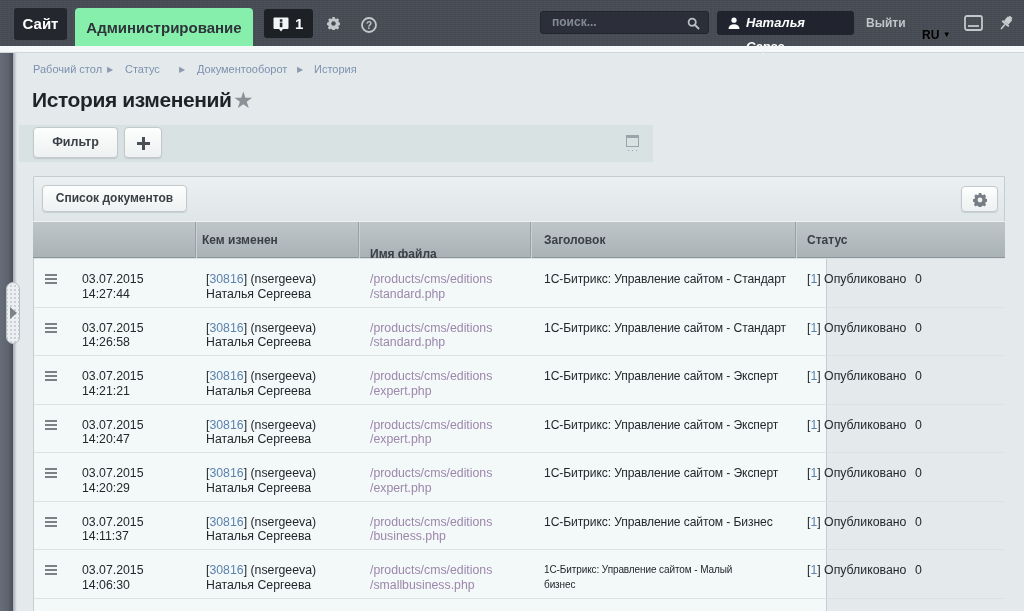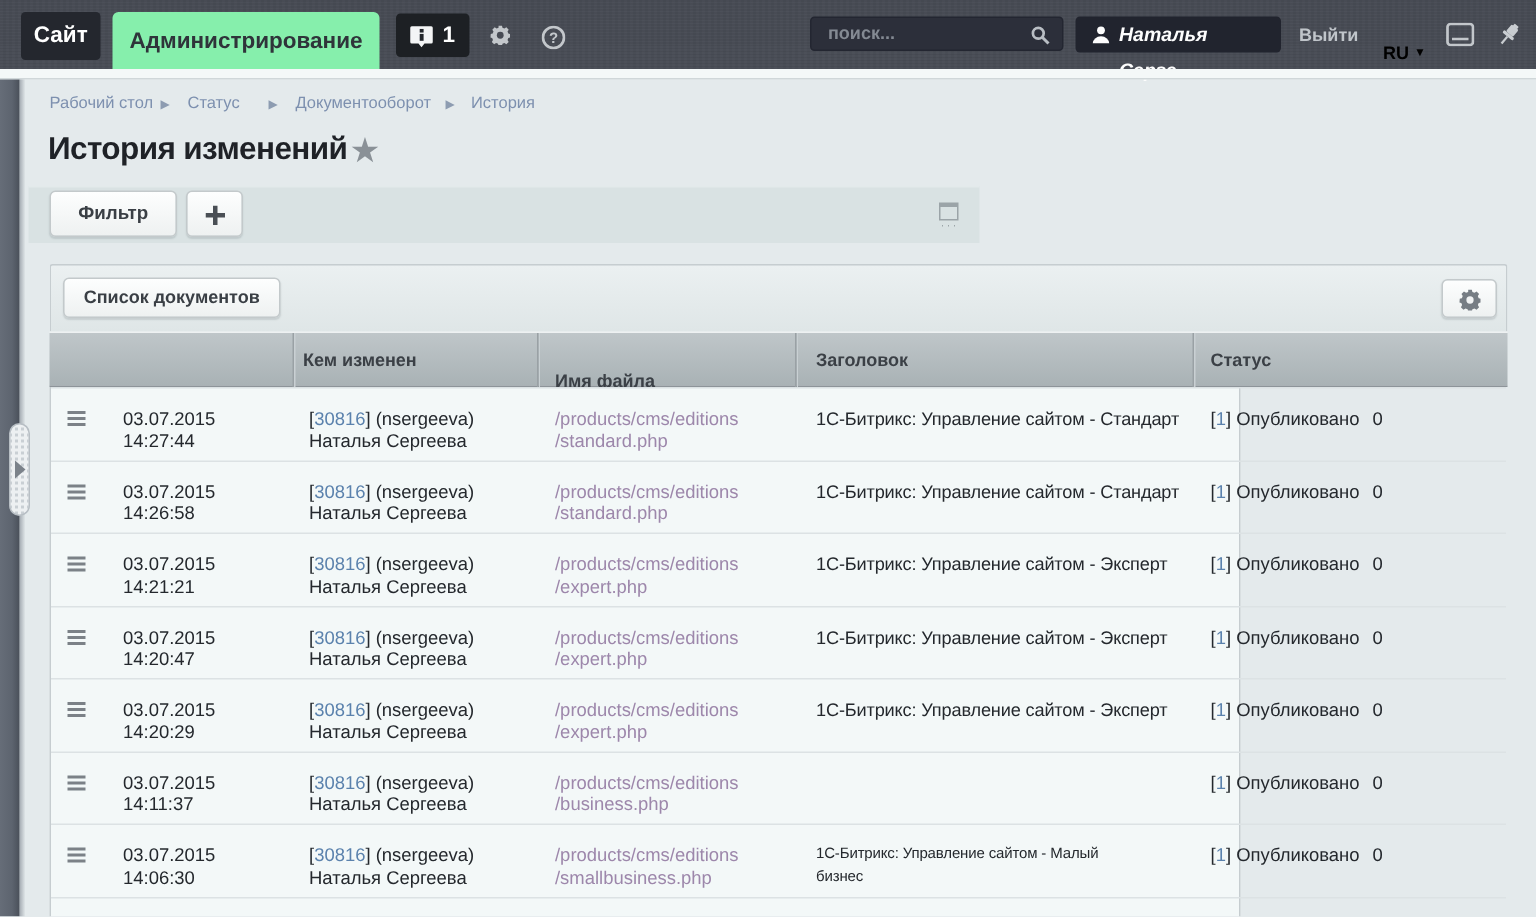--- a/index.html
+++ b/index.html
@@ -226,20 +226,21 @@
       <div class="cell" style="left:336px"><a class="purple">/products/cms/editions<br>/expert.php</a></div>
       <div class="cell" style="left:510px;font-size:12.1px;letter-spacing:-0.1px">1С-Битрикс: Управление сайтом - Эксперт</div>
       <div class="cell" style="left:773px">[<a class="blue">1</a>] Опубликовано</div>
       <div class="cell" style="left:881px">0</div>
     </div>
 <div class="row" style="top:242.5px">
       <div class="burger"></div>
       <div class="cell" style="left:48px">03.07.2015<br>14:11:37</div>
       <div class="cell" style="left:172px">[<a class="blue">30816</a>] (nsergeeva)<br>Наталья Сергеева</div>
       <div class="cell" style="left:336px"><a class="purple">/products/cms/editions<br>/business.php</a></div>
+      <div class="cell" style="left:510px;font-size:12.1px;letter-spacing:-0.1px">1С-Битрикс: Управление сайтом - Бизнес</div>
       <div class="cell" style="left:773px">[<a class="blue">1</a>] Опубликовано</div>
       <div class="cell" style="left:881px">0</div>
     </div>
 <div class="row" style="top:291px">
       <div class="burger"></div>
       <div class="cell" style="left:48px">03.07.2015<br>14:06:30</div>
       <div class="cell" style="left:172px">[<a class="blue">30816</a>] (nsergeeva)<br>Наталья Сергеева</div>
       <div class="cell" style="left:336px"><a class="purple">/products/cms/editions<br>/smallbusiness.php</a></div>
       <div class="cell" style="left:510px;font-size:10px;letter-spacing:-0.1px">1С-Битрикс: Управление сайтом - Малый<br>бизнес</div>
       <div class="cell" style="left:773px">[<a class="blue">1</a>] Опубликовано</div>

